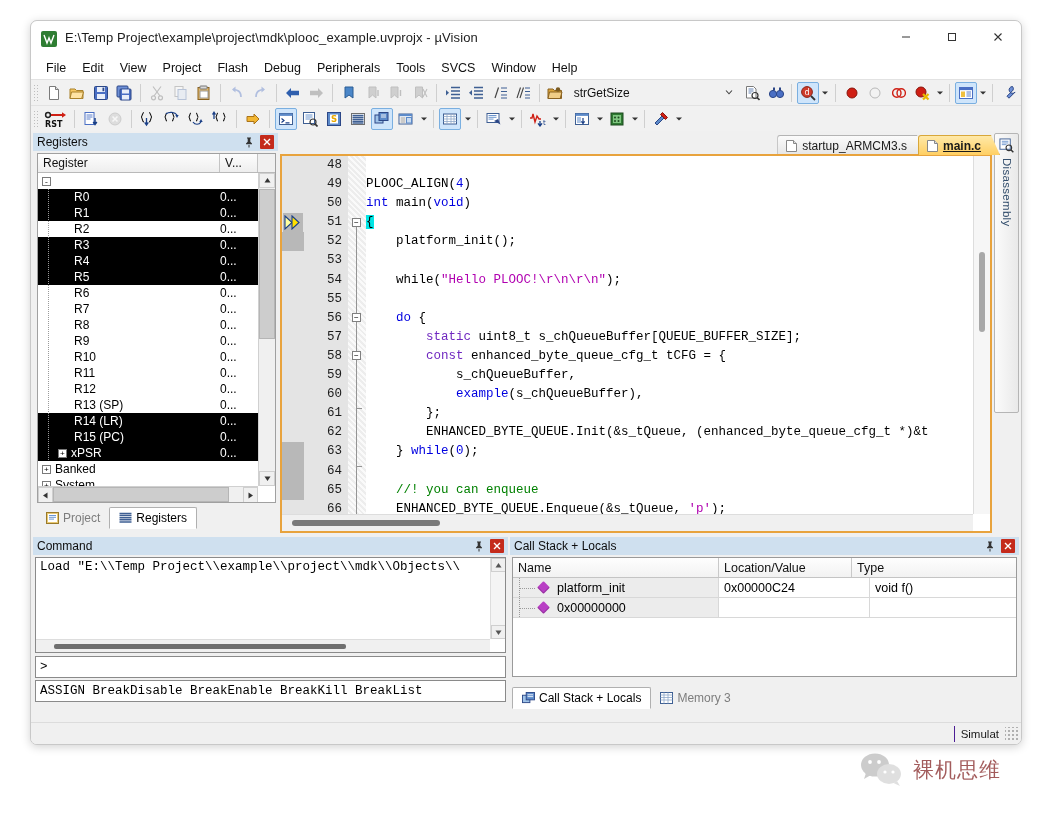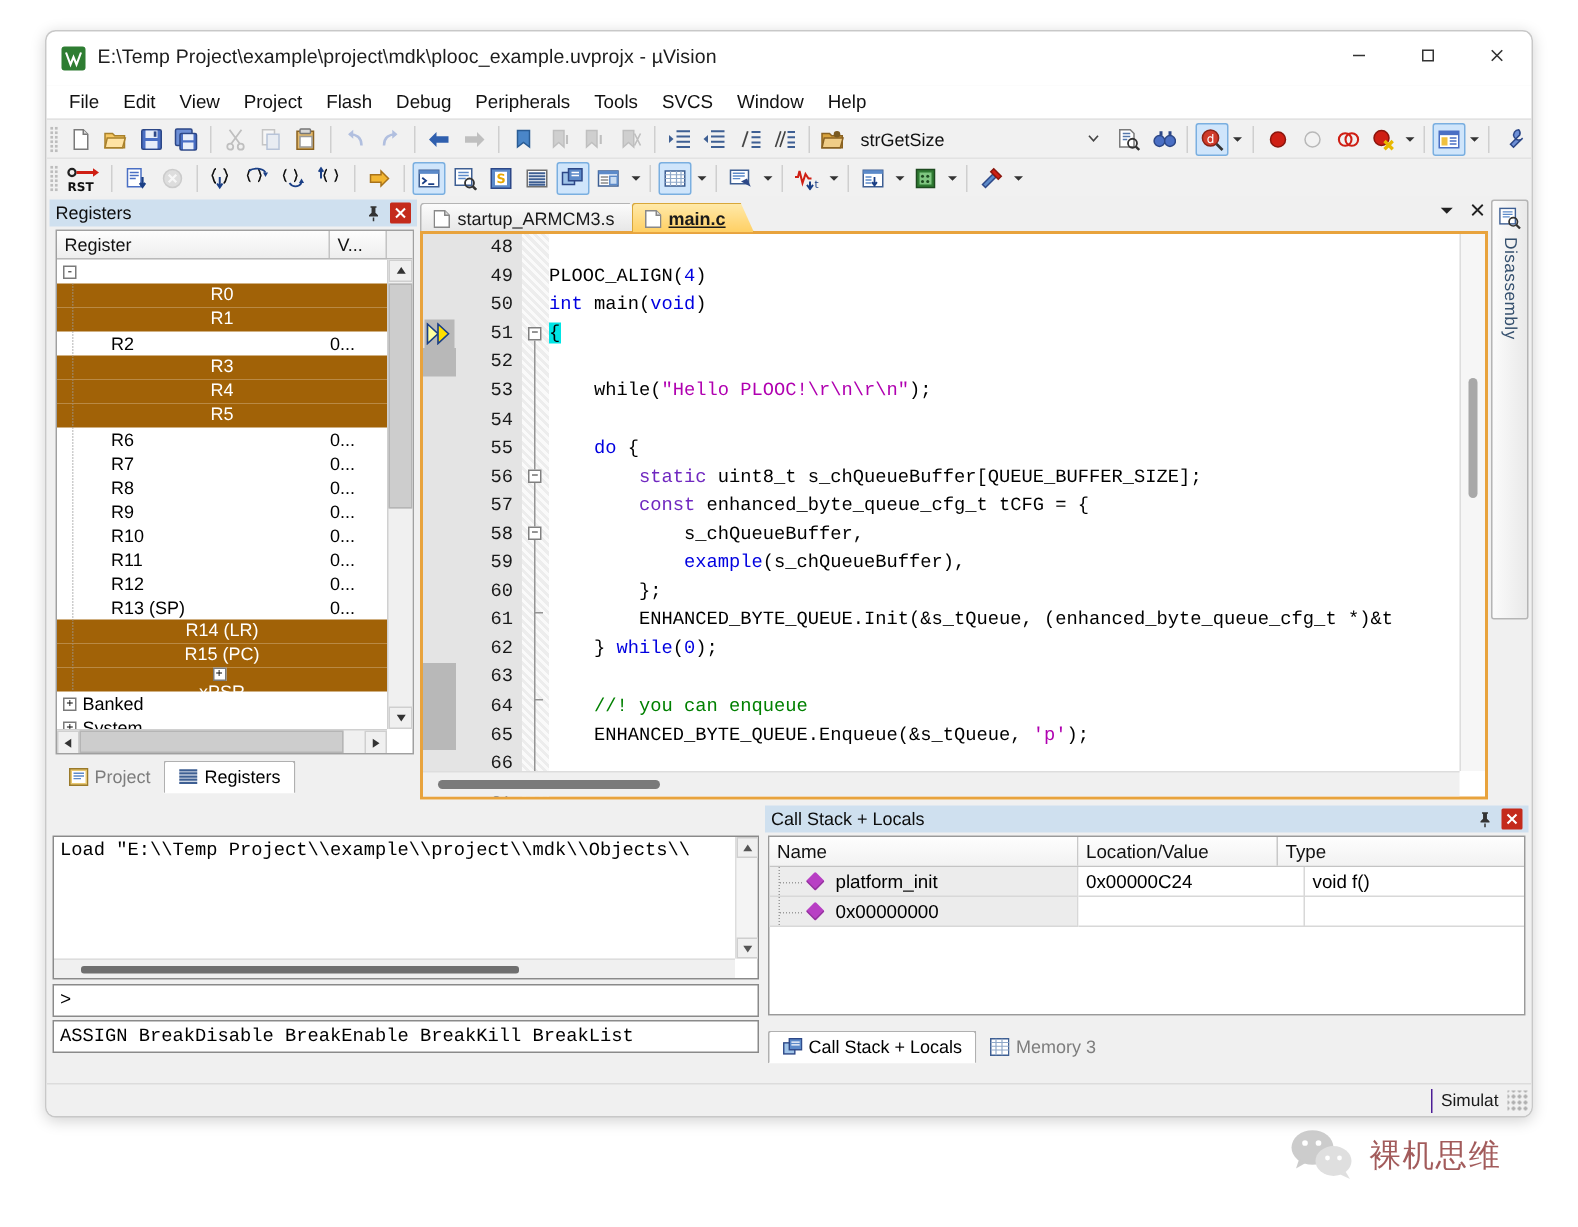--- a/index.html
+++ b/index.html
@@ -117,21 +117,21 @@
     border-right:1px solid #c4c4c4; background:linear-gradient(#fdfdfd,#eeeeee);
   }
   #reg-hname { flex:1; }
   #reg-hval  { width:38px; }
   #reg-hspace{ width:17px; border-right:none; background:#f0f0f0; }
   #reg-rows { position:absolute; left:0; top:19px; right:17px; bottom:16px; overflow:hidden; }
   .reg-row {
     display:flex; height:16px; align-items:center; font-size:12px; color:#000;
     position:relative; cursor:default;
   }
-  .reg-row.sel { background:#a16207; color:#fff;flex-direction:column; }
+  .reg-row.sel { background:#000000; color:#fff; }
   .reg-indent  { width:18px; flex:none; }
   .reg-indent2 { width:36px; flex:none; }
   .reg-tree-line { position:absolute; left:10px; top:0; bottom:0; width:1px;
                    background-image:linear-gradient(to bottom,#9a9a9a 50%,transparent 50%);
                    background-size:1px 2px; }
   .reg-name { flex:1; white-space:nowrap; }
   .reg-val  { width:38px; text-align:left; padding-right:2px; }
   .reg-exp {
     width:9px; height:9px; border:1px solid #7a7a7a; background:#fff;
     font-size:8px; line-height:7px; text-align:center; color:#000;
@@ -162,21 +162,21 @@
   .dock-tab.active {
     background:#fff; color:#000; border:1px solid #b0b0b0; border-bottom-color:#fff;
     border-radius:2px 2px 0 0;
   }
 
   
   #editor-panel {
     position:absolute; left:249px; top:2px; right:29px; height:400px;
     background:#f0f0f0;
   }
-  #editor-tabs { height:22px; display:flex; align-items:flex-end; position:relative; }
+  #editor-tabs { height:22px; display:flex; align-items:flex-end; position:relative;justify-content:flex-end; }
   .ed-tab {
     height:20px; display:flex; align-items:center; gap:5px; padding:0 11px 0 8px;
     font-size:12px; color:#1a1a1a; cursor:default; position:relative;
     background:linear-gradient(#fbfbfb,#e6e6e6);
     border:1px solid #b4b4b4; border-bottom:none;
     border-radius:3px 3px 0 0; margin-right:-8px;
     clip-path: polygon(0 0, calc(100% - 9px) 0, 100% 100%, 0 100%);
     padding-right:18px;
   }
   .ed-tab.active {
@@ -1086,20 +1086,21 @@
             <div class="fold-t" style="top:252px"></div>
             <div class="fold-v" style="top:204px; height:155px"></div>
             <div class="fold-t" style="top:310px"></div>
           </div>
 
           <div id="ed-code">
               <div class="ln">&nbsp;</div>
               <div class="ln"><span class="">PLOOC_ALIGN(</span><span class="num">4</span><span class="">)</span></div>
               <div class="ln"><span class="kw">int</span><span class=""> main(</span><span class="kw">void</span><span class="">)</span></div>
               <div class="ln"><span class="cur">{</span></div>
+              <div class="ln"><span class="">    platform_init();</span></div>
               <div class="ln">&nbsp;</div>
               <div class="ln"><span class="">    while(</span><span class="str">"Hello PLOOC!\r\n\r\n"</span><span class="">);</span></div>
               <div class="ln">&nbsp;</div>
               <div class="ln"><span class="">    </span><span class="kw">do</span><span class=""> {</span></div>
               <div class="ln"><span class="">        </span><span class="kw2">static</span><span class=""> uint8_t s_chQueueBuffer[QUEUE_BUFFER_SIZE];</span></div>
               <div class="ln"><span class="">        </span><span class="kw2">const</span><span class=""> enhanced_byte_queue_cfg_t tCFG = {</span></div>
               <div class="ln"><span class="">            s_chQueueBuffer,</span></div>
               <div class="ln"><span class="">            </span><span class="kw">example</span><span class="">(s_chQueueBuffer),</span></div>
               <div class="ln"><span class="">        };</span></div>
               <div class="ln"><span class="">        ENHANCED_BYTE_QUEUE.Init(&amp;s_tQueue, (enhanced_byte_queue_cfg_t *)&amp;t</span></div>
@@ -1124,20 +1125,34 @@
             <rect x="1" y="1" width="11" height="11" fill="#fff" stroke="#3e5f93"></rect>
             <path d="M3 3.5 h7 M3 5.3 h7 M3 7.1 h5" stroke="#5c8ac9" stroke-width="0.9"></path>
             <circle cx="10.5" cy="10.5" r="3" fill="none" stroke="#333" stroke-width="1.2"></circle>
             <path d="M12.6 12.6 L15.3 15.3" stroke="#333" stroke-width="1.6"></path>
           </svg>
         </span>
         <span id="disasm-label">Disassembly</span>
       </div>
 
       <div class="panel" id="command-panel">
+        <div class="panel-title">
+          <span>Command</span>
+          <span class="pt-btn pt-pin">
+            <svg width="10" height="11" viewBox="0 0 10 11">
+              <path d="M3 0.5 h4 v1 h-0.7 v3.3 l1.7 1.7 v0.8 H2 v-0.8 l1.7-1.7 V1.5 H3 z" fill="#333"></path>
+              <path d="M5 8 v2.5" stroke="#333" stroke-width="1"></path>
+            </svg>
+          </span>
+          <span class="pt-btn pt-close">
+            <svg width="8" height="8" viewBox="0 0 8 8">
+                <path d="M1 1 L7 7 M7 1 L1 7" stroke="#fff" stroke-width="1.4"></path>
+              </svg>
+          </span>
+        </div>
 
         <div id="cmd-out">
           <div id="cmd-out-text">Load "E:\\Temp Project\\example\\project\\mdk\\Objects\\</div>
           <div id="cmd-out-vs">
             <div class="sb-btn" style="top:0;left:0;width:15px;height:14px">
               <svg width="7" height="7" viewBox="0 0 7 7">
                   <path d="M3.5 1 L6.5 5.5 L0.5 5.5 Z" fill="#555"></path>
                 </svg>
             </div>
             <div class="sb-btn" style="bottom:0;left:0;width:15px;height:14px">

